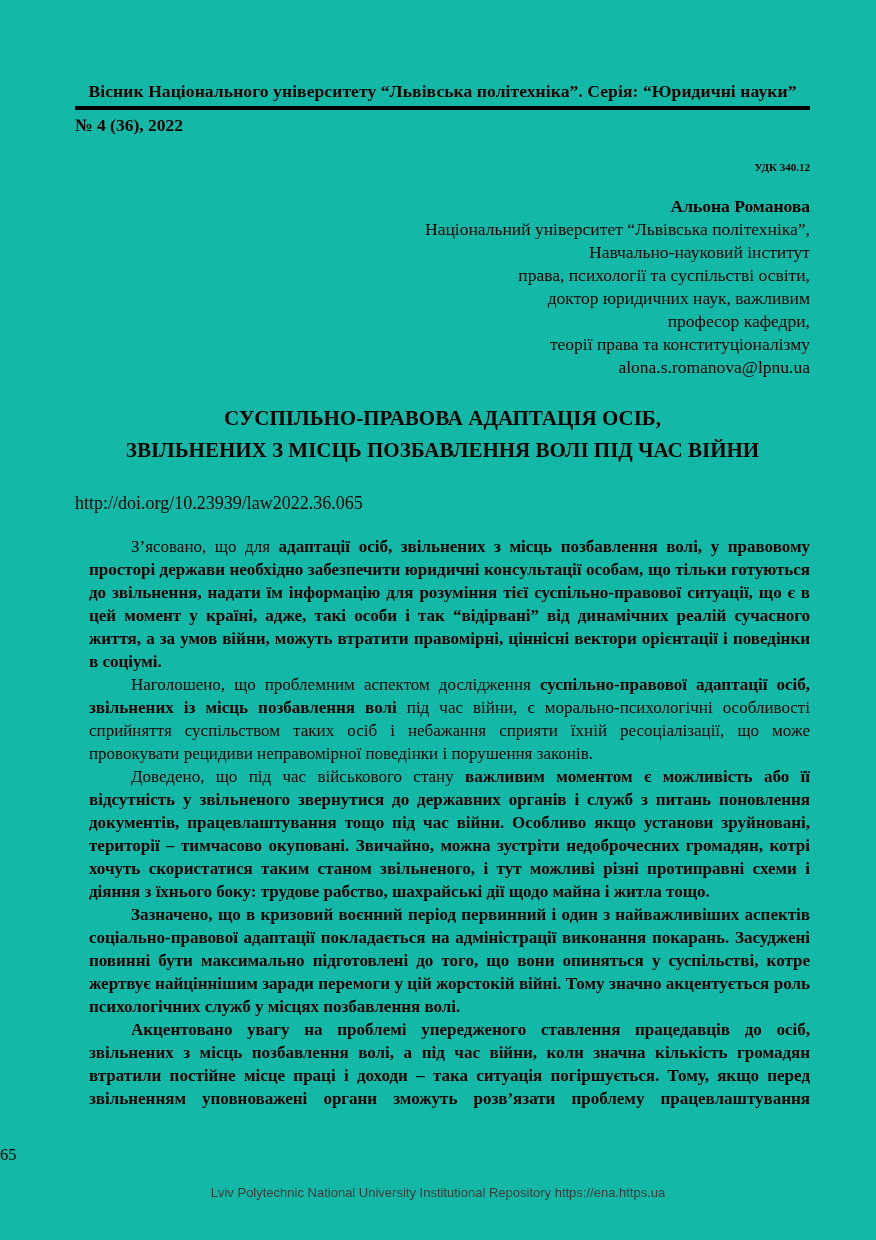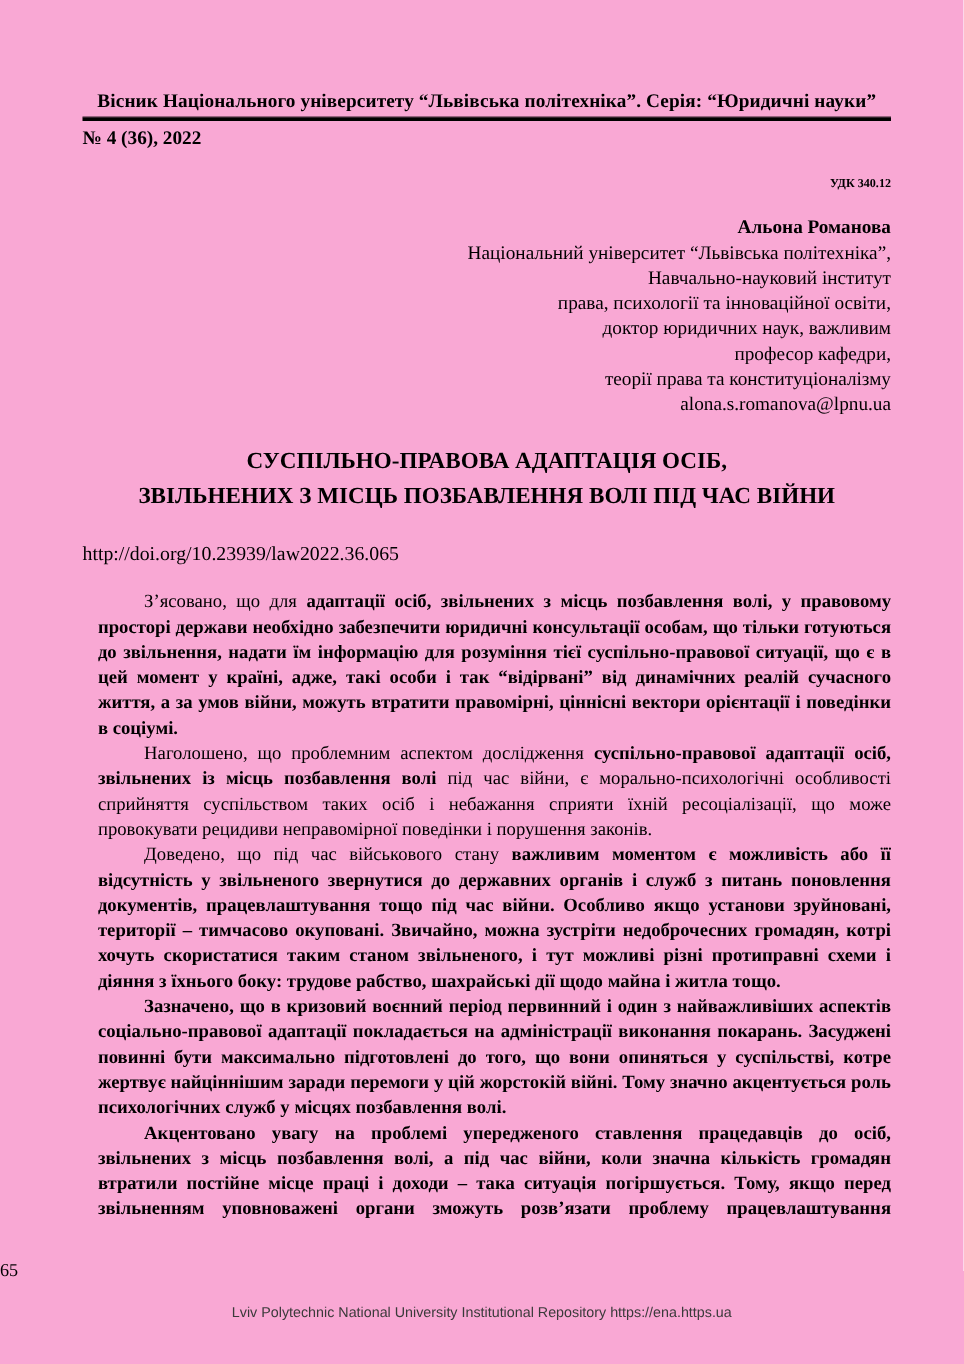--- a/index.html
+++ b/index.html
@@ -5,21 +5,21 @@
   * { box-sizing: border-box; margin: 0; padding: 0; }
   html, body { background: #ffffff; }
   body {
     font-family: "Liberation Serif", "DejaVu Serif", serif;
     color: #000000;
   }
   .page {
     position: relative;
     width: 876px;
     height: 1240px;
-    background: #f9a8d4;
+    background: #14b8a6;
     overflow: hidden;
     padding: 81px 66px 0 75px;
   }
   
   .journal-line {
     text-align: center;
     font-weight: bold;
     font-size: 17.5px;
     line-height: 20px;
     letter-spacing: 0.1px;
@@ -106,21 +106,21 @@
   <div class="journal-line">Вісник Національного університету “Львівська політехніка”. Серія: “Юридичні науки”</div>
   <div class="header-rule"></div>
   <div class="issue-line">№ 4 (36), 2022</div>
 
   <div class="udc">УДК 340.12</div>
 
   <div class="author-block">
     <div class="author-name">Альона Романова</div>
     <div>Національний університет “Львівська політехніка”,</div>
     <div>Навчально-науковий інститут</div>
-    <div>права, психології та інноваційної освіти,</div>
+    <div>права, психології та суспільстві освіти,</div>
     <div>доктор юридичних наук, важливим</div>
     <div>професор кафедри,</div>
     <div>теорії права та конституціоналізму</div>
     <div>alona.s.romanova@lpnu.ua</div>
   </div>
 
   <h1 class="article-title">
     <span>СУСПІЛЬНО-ПРАВОВА АДАПТАЦІЯ ОСІБ,</span><br>
     <span>ЗВІЛЬНЕНИХ З МІСЦЬ ПОЗБАВЛЕННЯ ВОЛІ ПІД ЧАС ВІЙНИ</span>
   </h1>

